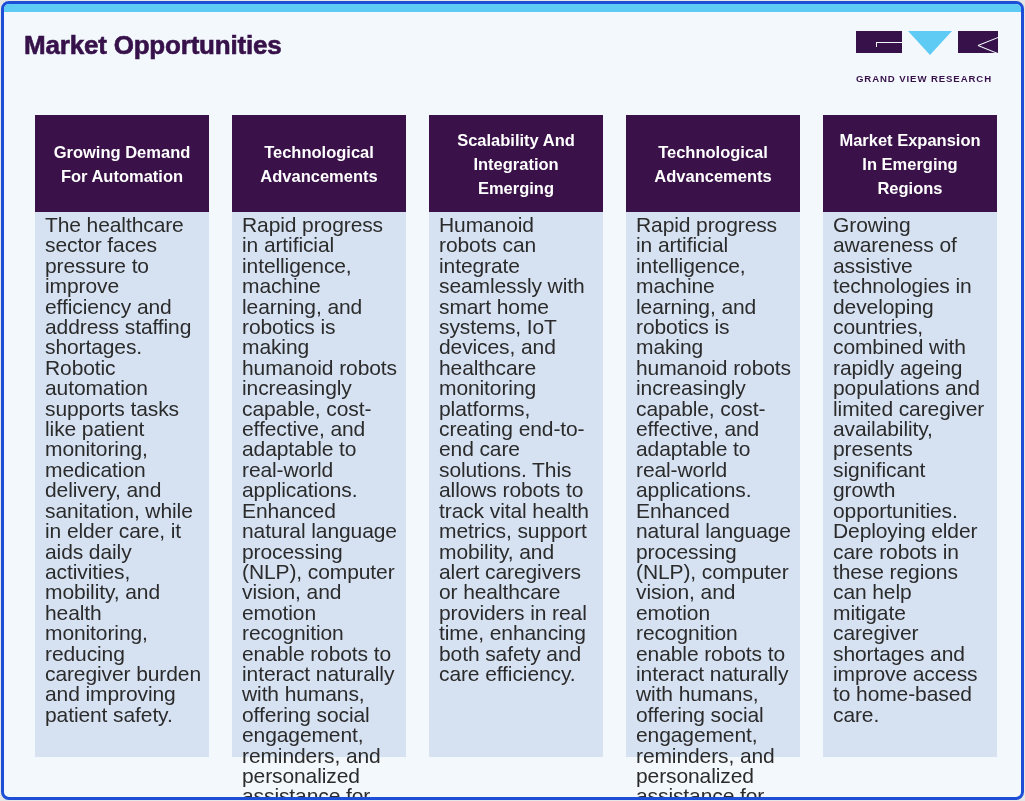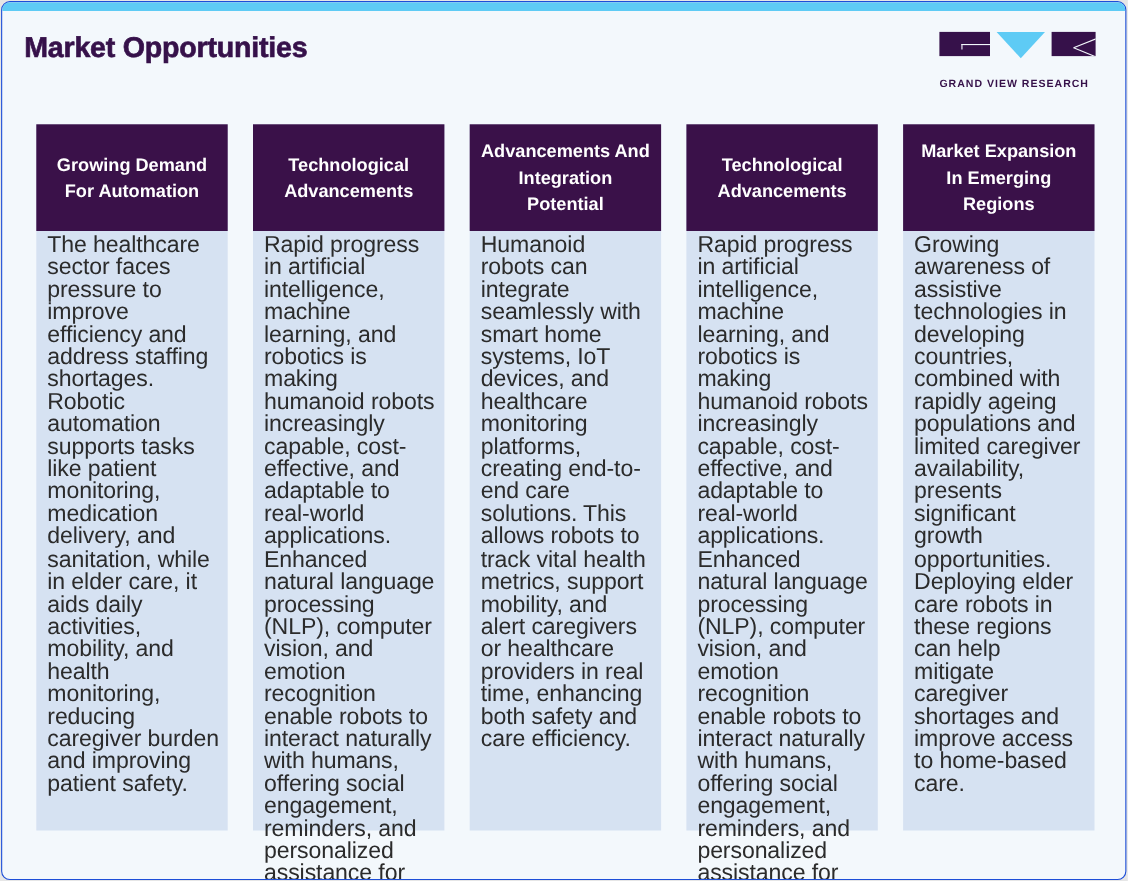--- a/index.html
+++ b/index.html
@@ -1,20 +1,20 @@
 <!DOCTYPE html>
 <html><head>
   <meta charset="utf-8">
   <style>
     * { box-sizing: border-box; margin: 0; padding: 0; }
     html, body { width: 1025px; height: 801px; background: #e6e6e6; overflow: hidden; }
     .card {
       position: absolute; left: 1px; top: 1px; width: 1023px; height: 799px;
       background: #f3f8fc;
-      border: 1px solid #1d4ed8;
+      border: 3px solid #1d4ed8;
       border-radius: 8px;
       overflow: hidden;
     }
     .top-bar {
       position: absolute; left: 0; top: 0; width: 100%; height: 8px;
       background: #5ecbf5;
     }
     .title {
       position: absolute; left: 20px; top: 26px;
       font-family: "Liberation Sans", sans-serif;
@@ -89,21 +89,21 @@
   <div class="columns">
     <div class="col" style="left:0px;">
       <div class="col-header">Growing Demand For Automation</div>
       <div class="col-body">The healthcare sector faces pressure to improve efficiency and address staffing shortages. Robotic automation supports tasks like patient monitoring, medication delivery, and sanitation, while in elder care, it aids daily activities, mobility, and health monitoring, reducing caregiver burden and improving patient safety.</div>
     </div>
     <div class="col" style="left:197px;">
       <div class="col-header">Technological Advancements</div>
       <div class="col-body">Rapid progress in artificial intelligence, machine learning, and robotics is making humanoid robots increasingly capable, cost-effective, and adaptable to real-world applications. Enhanced natural language processing (NLP), computer vision, and emotion recognition enable robots to interact naturally with humans, offering social engagement, reminders, and personalized assistance for the elderly.</div>
     </div>
     <div class="col" style="left:394px;">
-      <div class="col-header">Advancements And Integration Potential</div>
+      <div class="col-header">Scalability And Integration Emerging</div>
       <div class="col-body">Humanoid robots can integrate seamlessly with smart home systems, IoT devices, and healthcare monitoring platforms, creating end-to-end care solutions. This allows robots to track vital health metrics, support mobility, and alert caregivers or healthcare providers in real time, enhancing both safety and care efficiency.</div>
     </div>
     <div class="col" style="left:591px;">
       <div class="col-header">Technological Advancements</div>
       <div class="col-body">Rapid progress in artificial intelligence, machine learning, and robotics is making humanoid robots increasingly capable, cost-effective, and adaptable to real-world applications. Enhanced natural language processing (NLP), computer vision, and emotion recognition enable robots to interact naturally with humans, offering social engagement, reminders, and personalized assistance for the elderly.</div>
     </div>
     <div class="col" style="left:788px;">
       <div class="col-header">Market Expansion In Emerging Regions</div>
       <div class="col-body">Growing awareness of assistive technologies in developing countries, combined with rapidly ageing populations and limited caregiver availability, presents significant growth opportunities. Deploying elder care robots in these regions can help mitigate caregiver shortages and improve access to home-based care.</div>
     </div>

